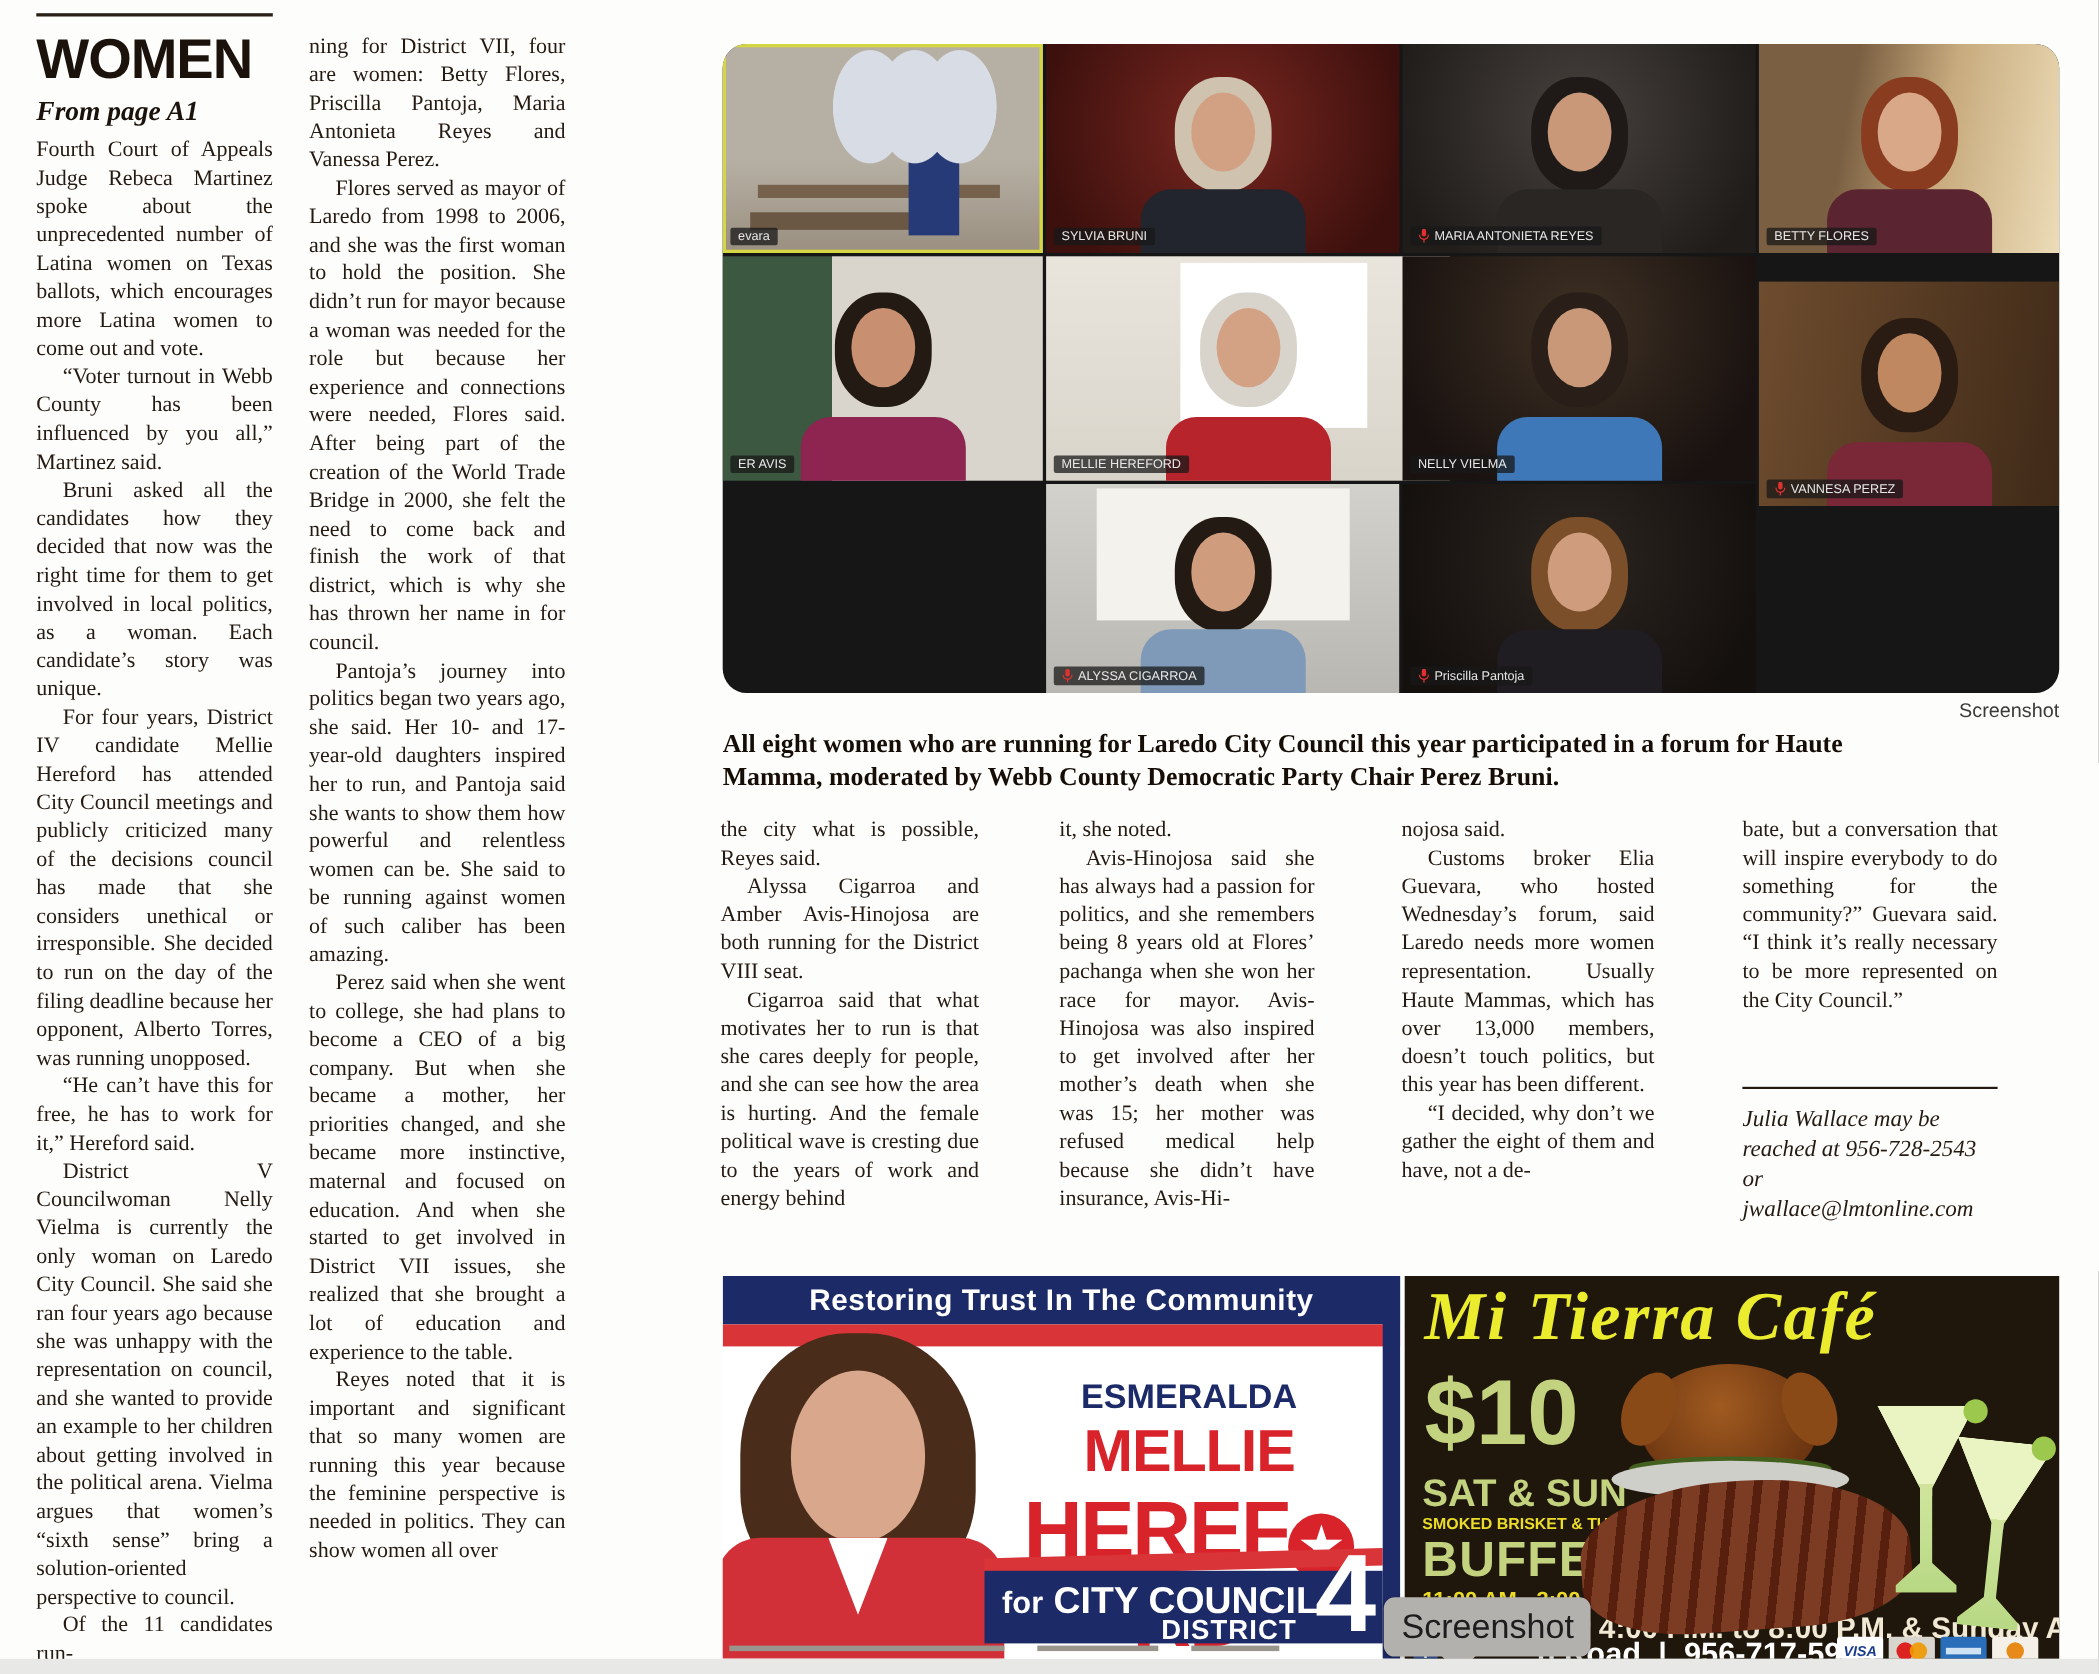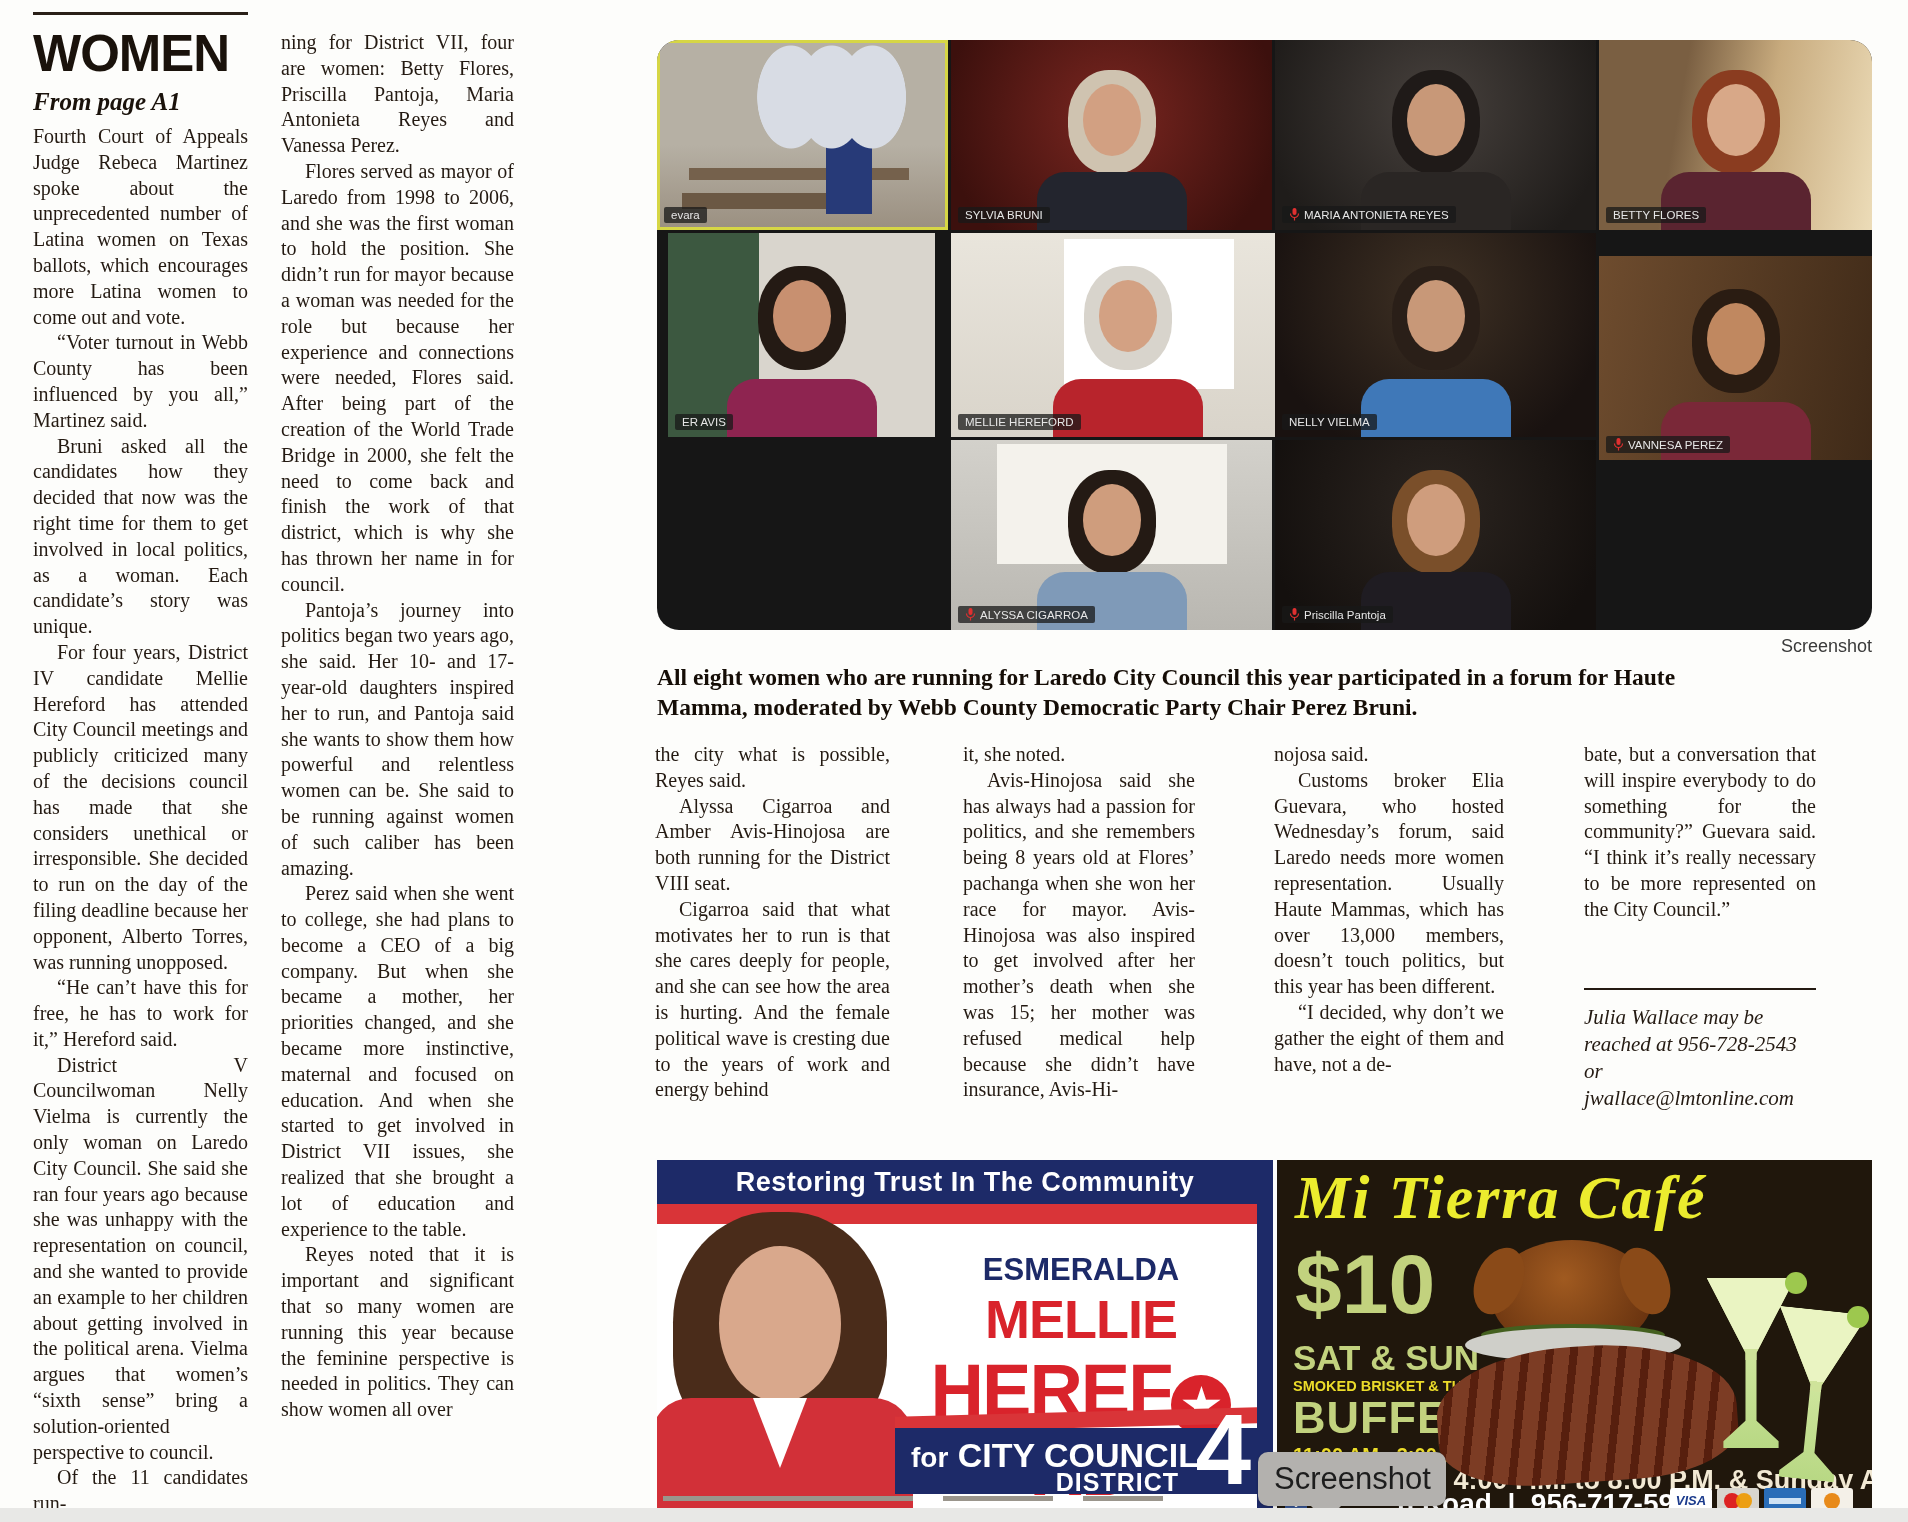--- a/index.html
+++ b/index.html
@@ -211,29 +211,29 @@
         </div>
       </div>
       <div class="tile scene-flores" style="left: 942px; top: 0px; width: 273px; height: 190px;">
         <div class="pp-hair" style="background:#8a3c20"></div>
         <div class="pp-head" style="background:#d8a888"></div>
         <div class="pp-body" style="background:#5a2430"></div>
         <div class="nametag">
           <span>BETTY FLORES</span>
         </div>
       </div>
-      <div class="tile scene-avis" style="left: 11px; top: 193px; width: 267px; height: 204px;">
+      <div class="tile scene-avis" style="left: 0px; top: 193px; width: 291px; height: 204px;">
         <div class="pp-hair" style="background:#241a14"></div>
         <div class="pp-head" style="background:#c89070"></div>
         <div class="pp-body" style="background:#8e2450"></div>
         <div class="nametag">
           <span>ER AVIS</span>
         </div>
       </div>
-      <div class="tile scene-hereford" style="left: 294px; top: 193px; width: 353px; height: 204px;">
+      <div class="tile scene-hereford" style="left: 294px; top: 193px; width: 353px; height: 204px; padding-left: 14px;">
         <div class="pp-hair" style="background:#d8d4cc"></div>
         <div class="pp-head" style="background:#d3a183"></div>
         <div class="pp-body" style="background:#b8242c"></div>
         <div class="nametag">
           <span>MELLIE HEREFORD</span>
         </div>
       </div>
       <div class="tile scene-vielma" style="left: 618px; top: 193px; width: 321px; height: 204px;">
         <div class="pp-hair" style="background:#2a1f18"></div>
         <div class="pp-head" style="background:#c89878"></div>

